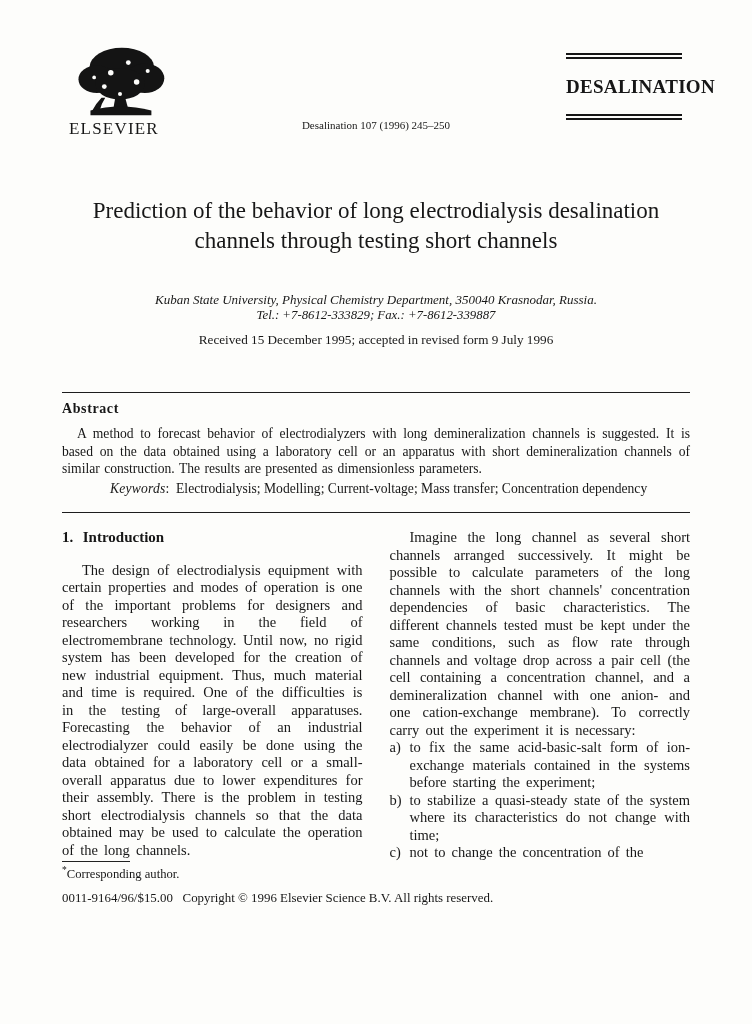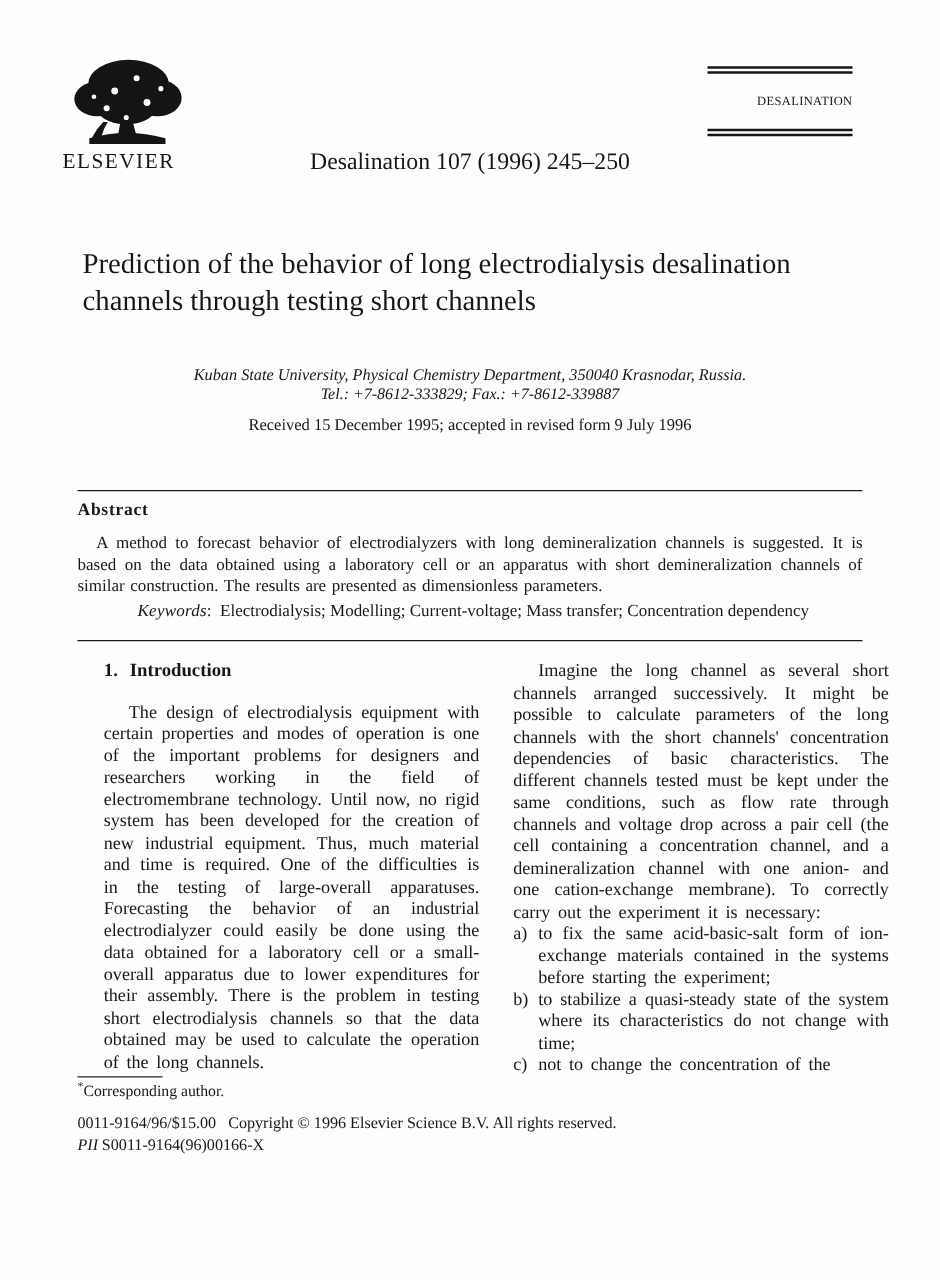--- a/index.html
+++ b/index.html
@@ -3,52 +3,52 @@
 <meta charset="utf-8">
 <style>
   html,body { margin:0; padding:0; background:#ffffff; }
   .page {
     position:relative; width:752px; height:1024px; margin:0 auto;
     background:#fdfdfb; color:#171717; overflow:hidden;
     font-family:"Liberation Serif","DejaVu Serif",serif;
   }
 
   
-  .logo-block { position:absolute; left:50px; top:46px; width:110px;font-family:Liberation Serif, serif; }
+  .logo-block { position:absolute; left:69px; top:46px; width:110px;font-family:Liberation Serif, serif; }
   .logo-block svg { display:block; margin-left:1px; }
   .publisher { font-size:17px; letter-spacing:1.2px; margin-top:1px; font-weight:normal; }
 
-  .citation { position:absolute; left:0; right:0; top:119px; text-align:center; font-size:19px; }
+  .citation { position:absolute; left:0; right:0; top:119px; text-align:center; font-size:11px; }
 
   .journal-block { position:absolute; left:566px; top:53px; width:116px; }
   .double-rule { height:2px; border-top:2px solid #161616; border-bottom:2px solid #161616; }
-  .journal-title { text-align:right; font-weight:normal; font-size:10px; letter-spacing:0.3px; margin:17px 0 16px; }
+  .journal-title { text-align:left; font-weight:bold; font-size:19px; letter-spacing:0.3px; margin:17px 0 16px; }
 
   
-  .title { position:absolute; top:196px; left:66px; width:620px; text-align:left; font-size:23px; line-height:30px; }
+  .title { position:absolute; top:196px; left:66px; width:620px; text-align:center; font-size:23px; line-height:30px; }
   .authors { position:absolute; top:264px; left:0; right:0; text-align:center; font-size:16px; }
   .authors sup { font-size:11px; }
   .affiliation { position:absolute; top:292px; left:0; right:0; text-align:center; font-style:italic; font-size:13px; }
   .contact { position:absolute; top:308px; left:0; right:0; text-align:center; font-style:italic; font-size:12.8px; }
   .received { position:absolute; top:332px; left:0; right:0; text-align:center; font-size:13.2px; }
 
   
   .rule { position:absolute; left:62px; width:628px; border-top:1.4px solid #1d1d1d; }
   .rule-1 { top:392px; }
   .rule-2 { top:512px; }
   .abstract-heading { position:absolute; top:401px; left:62px; font-weight:bold; font-size:14px; letter-spacing:0.6px; }
   .abstract-text {
     position:absolute; top:425px; left:62px; width:628px;
     font-size:13.6px; line-height:17.6px; text-align:justify; text-indent:15px; word-spacing:1px;
   }
   .keywords { position:absolute; top:481px; left:62px; width:628px; font-size:13.6px;margin-left:48px; }
   .keywords i { letter-spacing:0.2px; }
 
   
-  .columns { position:absolute; top:529px; left:62px; width:628px; display:flex; gap:27px;margin-left:21px; }
+  .columns { position:absolute; top:529px; left:62px; width:628px; display:flex; gap:27px; }
   .col { flex:1; font-size:14.5px; line-height:17.5px; text-align:justify; word-spacing:2.5px; }
   .sec-heading { font-weight:bold; font-size:15px; margin:0 0 15px 0; text-align:left; word-spacing:1px; }
   .col p { margin:0; text-indent:20px; }
   .assumption-list { margin-top:0; }
   .assumption-item { position:relative; padding-left:20px; text-indent:0; }
   .assumption-item .marker { position:absolute; left:0; top:0; }
 
   
   .footnote { position:absolute; top:861px; left:62px; width:300px; font-size:12.6px; }
   .fn-rule { width:68px; border-top:1.2px solid #222; margin-bottom:3px; }
@@ -135,15 +135,14 @@
     </div>
 
   </div>
 
   <div class="footnote">
     <div class="fn-rule"></div>
     <sup>*</sup><span>Corresponding author.</span>
   </div>
 
   <div class="copyright">0011-9164/96/$15.00&nbsp;&nbsp; Copyright © 1996 Elsevier Science B.V. All rights reserved.</div>
-  <div class="pii"><i>PII</i><span>S0011-9164(96)00166-X</span></div>
 
 </div>
 
 </body></html>

